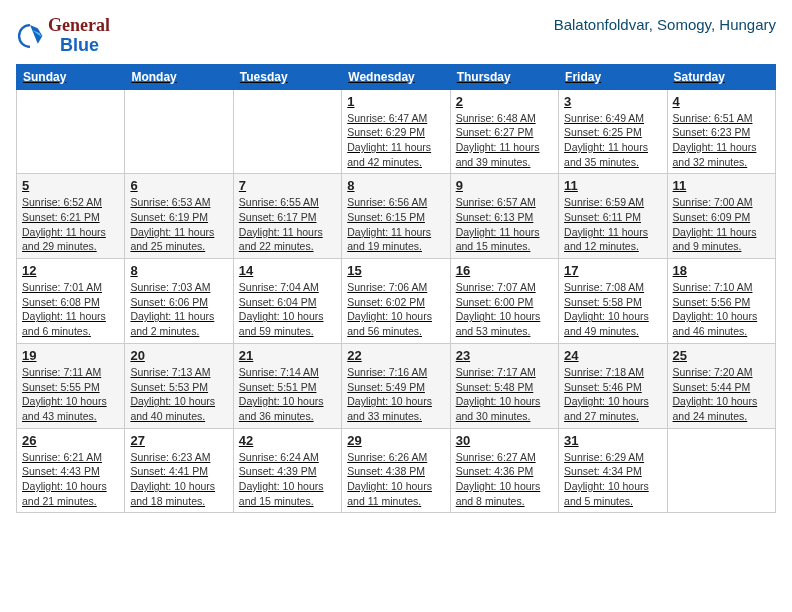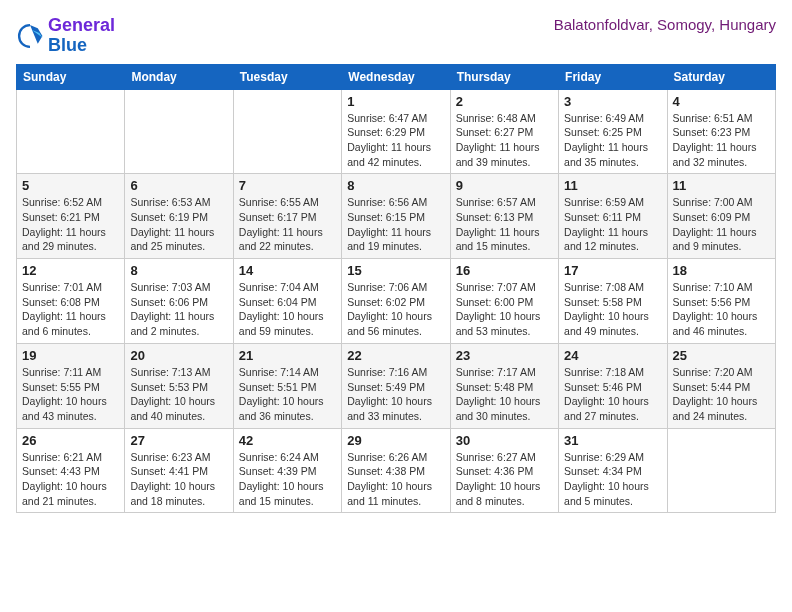--- a/index.html
+++ b/index.html
@@ -19,43 +19,44 @@
     .logo {
       display: flex;
       align-items: center;
       gap: 4px;
     }
     .logo-text {
       font-size: 18px;
       font-weight: bold;
       line-height: 1.1;
     }
-    .logo-general { color: #6d28d9; }
-    .logo-blue { color: #1565c0; }
+    .logo-general { color: #7f1d1d; font-family: Liberation Serif, serif; }
+    .logo-blue { color: #1565c0; margin-left: 12px; }
     .logo-icon {
       width: 28px;
       height: 28px;
     }
     .title-block {
       text-align: right;
     }
     .month-title {
       font-size: 32px;
       font-weight: bold;
       color: #222;
     }
     .subtitle {
       font-size: 15px;
-      color: #701a75;
+      color: #0c4a6e;
       margin-left: 20px;
     }
     .calendar {
       width: 100%;
       border-collapse: collapse;
       font-size: 11px;
+      text-decoration: underline;
     }
     .calendar th {
       background: #1565c0;
       color: #fff;
       text-align: left;
       padding: 5px 6px;
       font-size: 12px;
       font-weight: bold;
       border: 1px solid #1565c0;
     }

